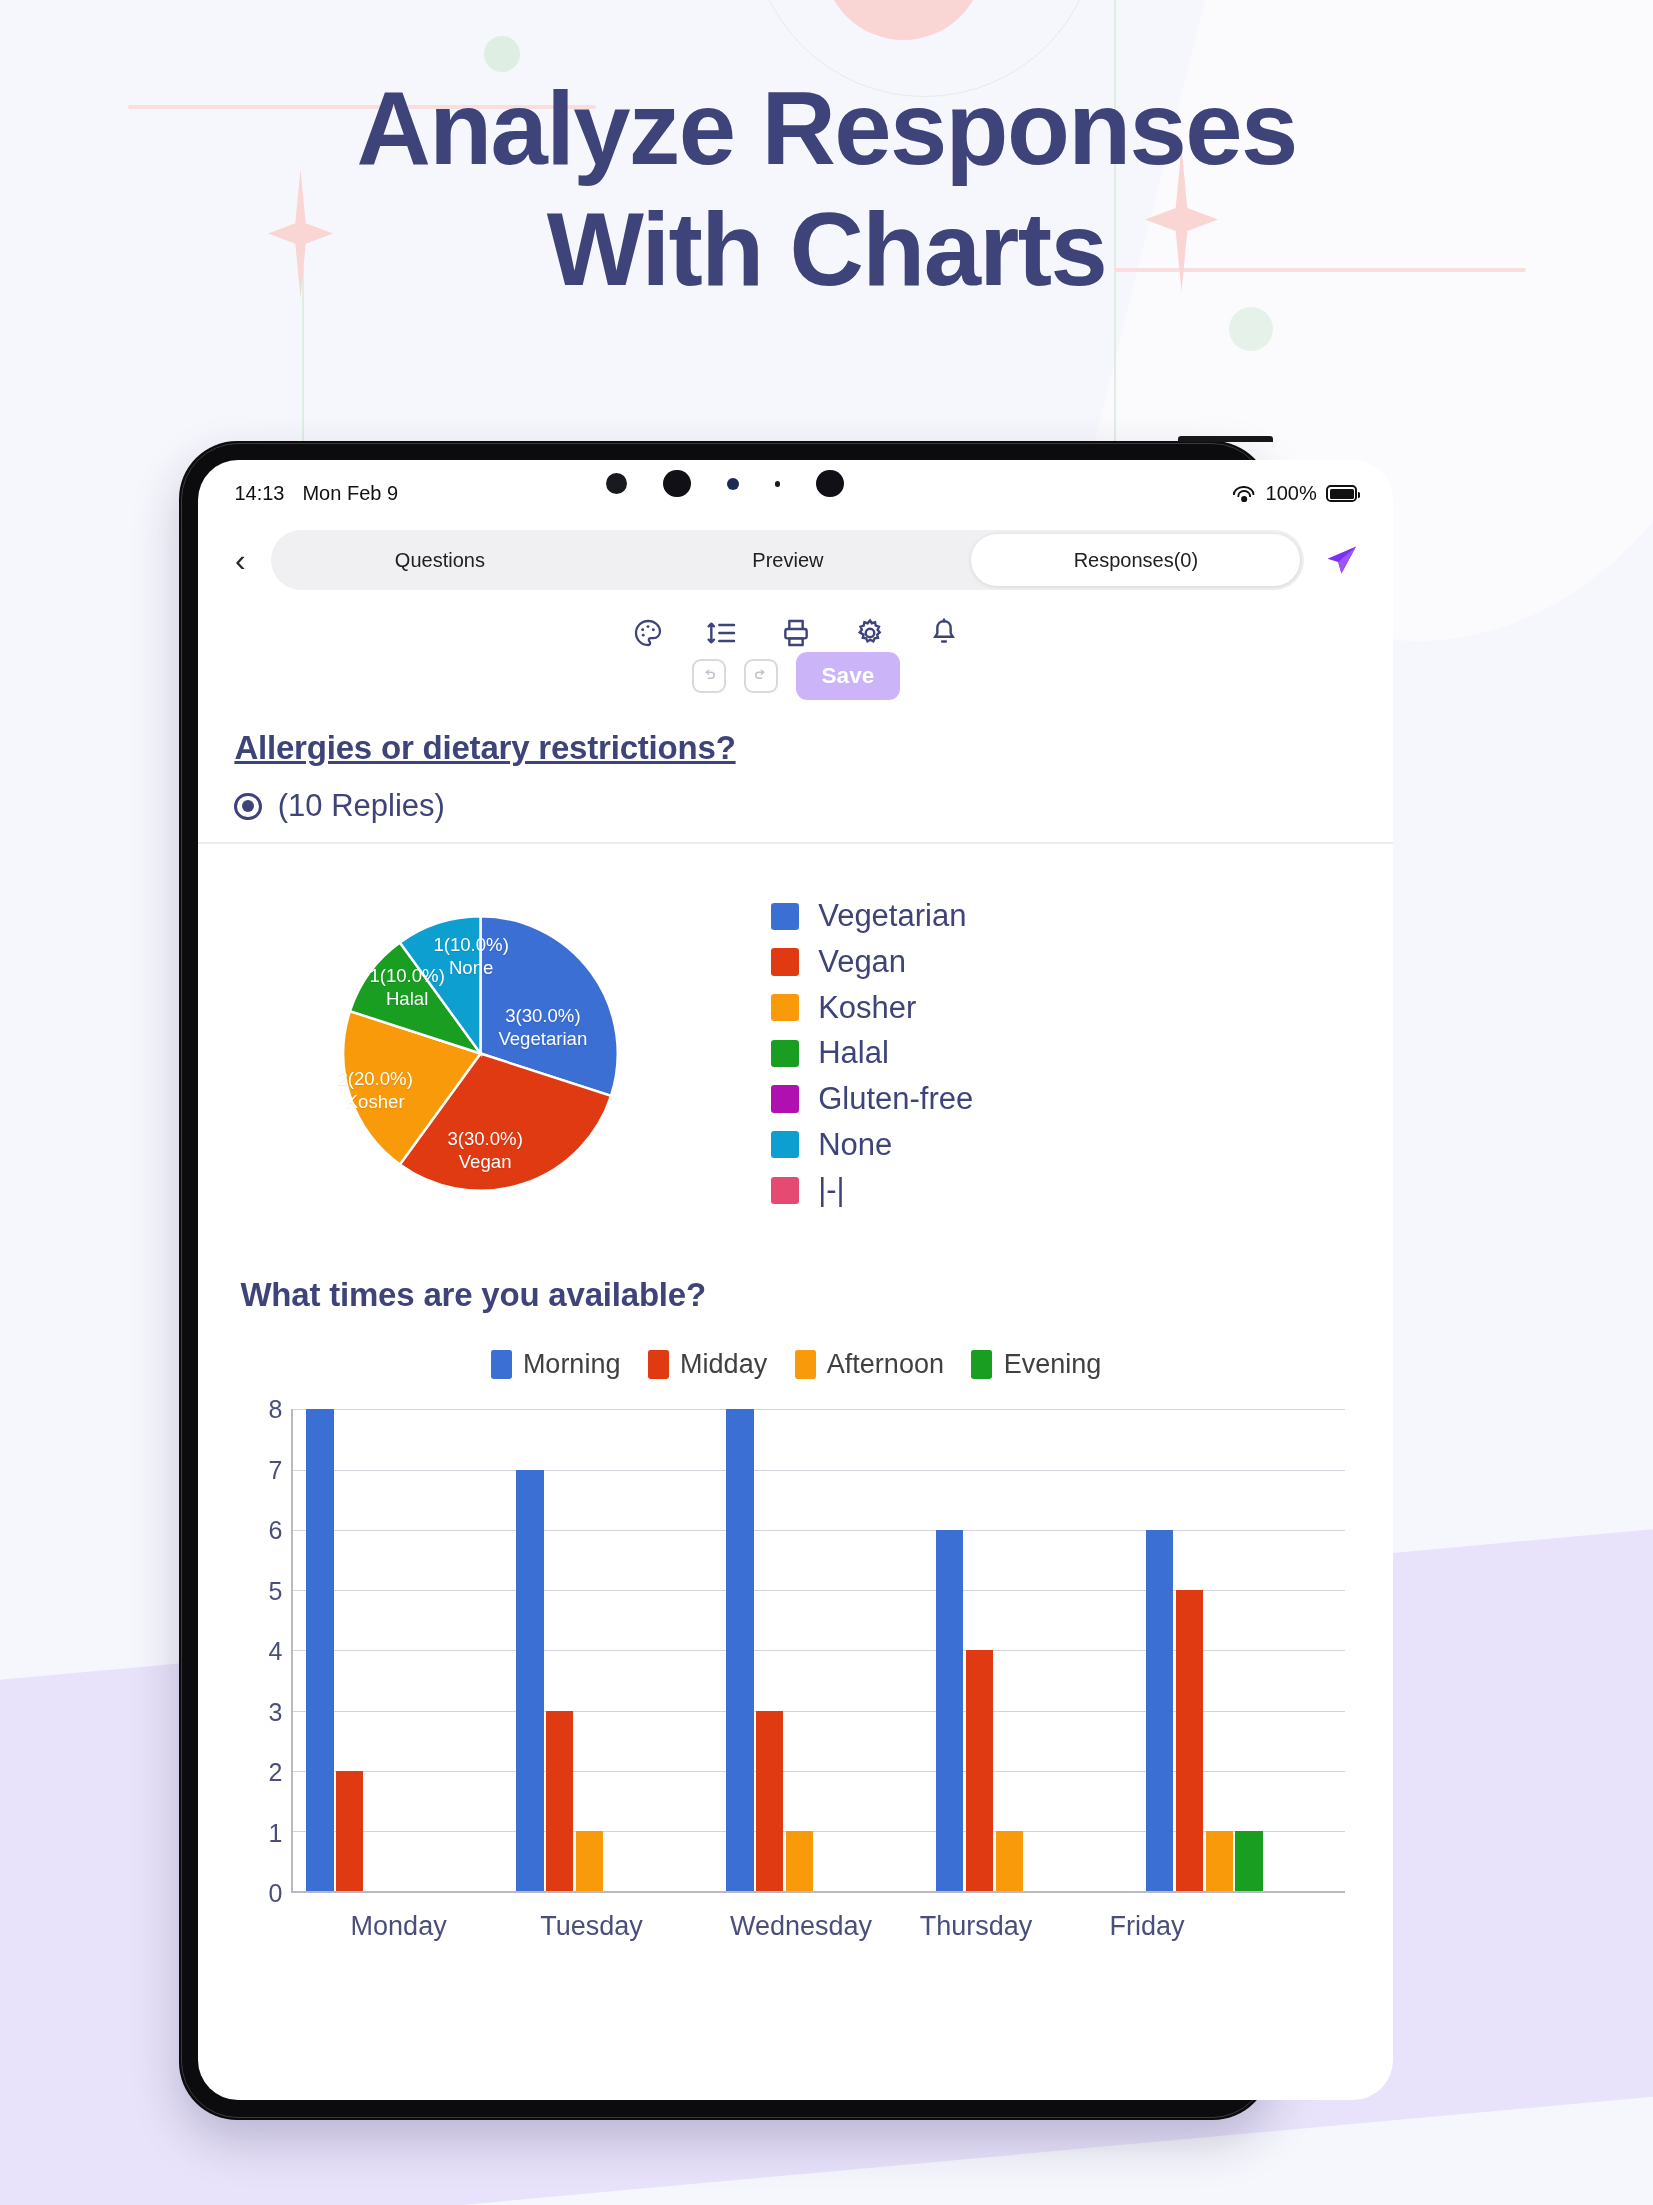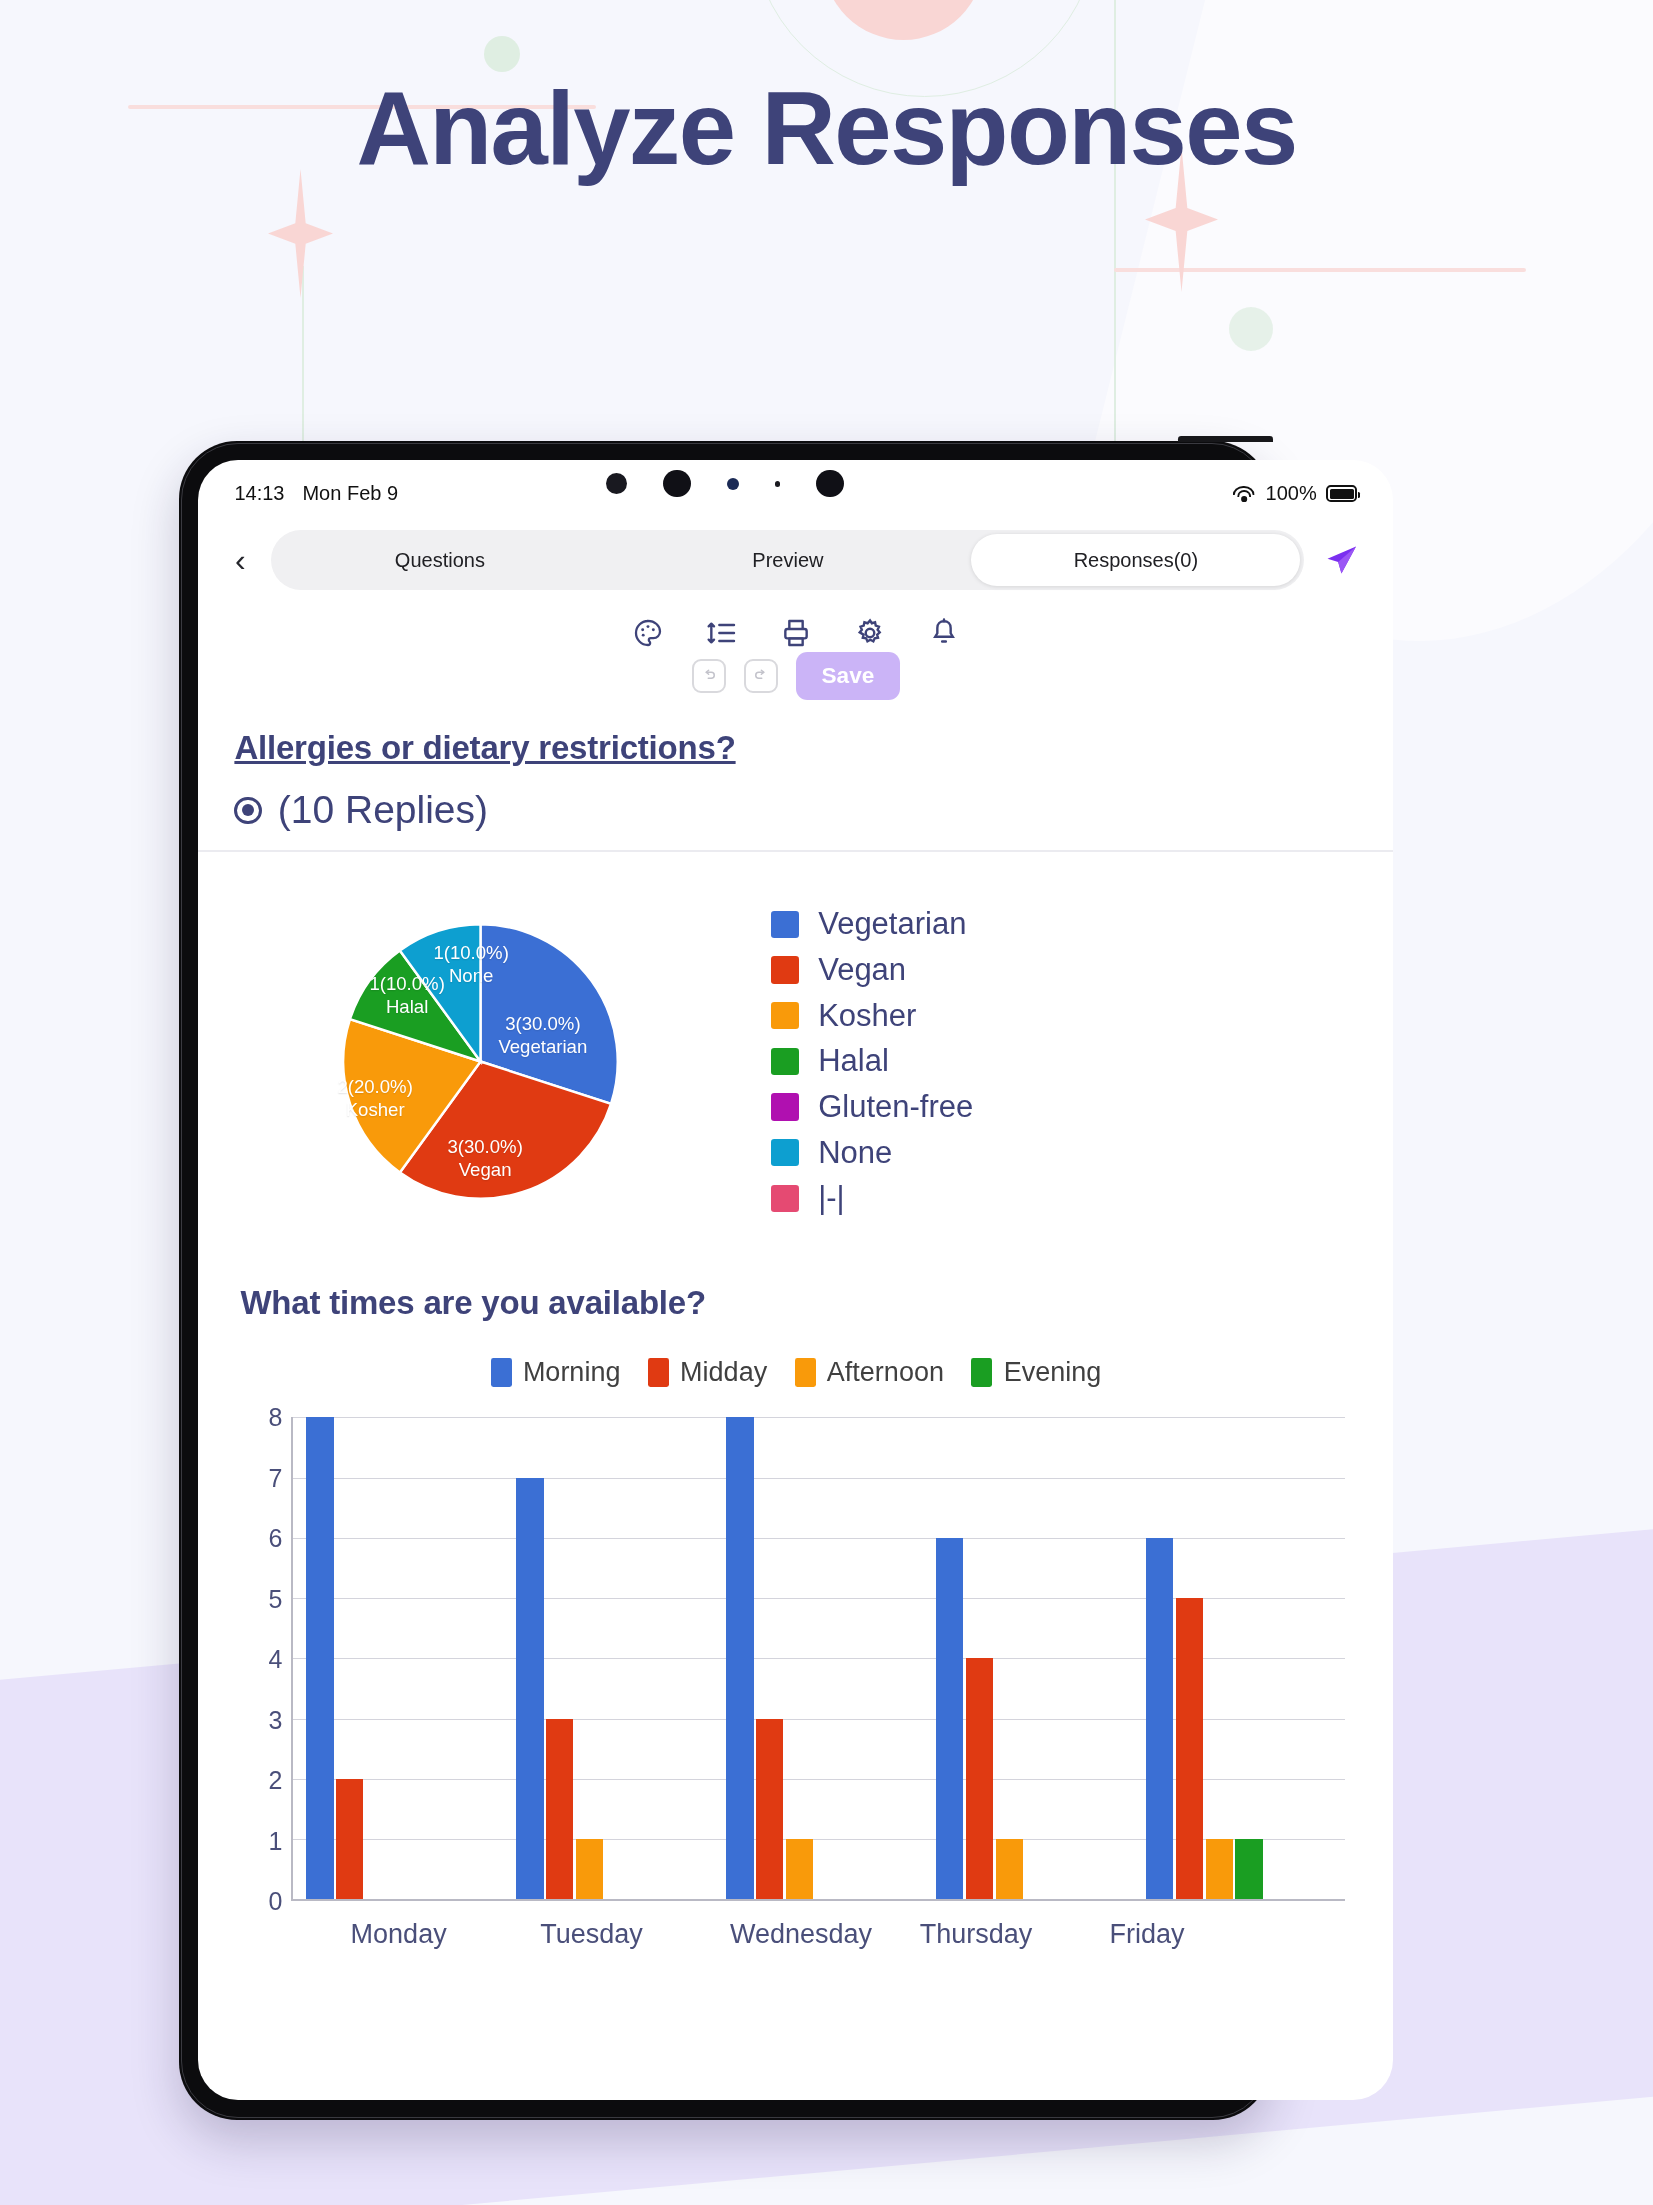--- a/index.html
+++ b/index.html
@@ -195,21 +195,21 @@
   }
 
   
   .q-title {
     font-size: 33px; font-weight: 700; color: #3e4379;
     padding: 14.5px 36px 0 36px; letter-spacing: -0.2px; text-decoration: underline;
   }
   .q-replies {
     display: flex; align-items: center; gap: 16px;
     padding: 21px 36px 18px 36px;
-    font-size: 39px; color: #3e4379; font-weight: 500;
+    font-size: 31px; color: #3e4379; font-weight: 500;
   }
   .radio-dot {
     width: 27.4px; height: 27.4px; border-radius: 50%;
     border: 3.2px solid #3e4379; display: flex; align-items: center; justify-content: center;
   }
   .radio-dot i { width: 12px; height: 12px; border-radius: 50%; background: #3e4379; display: block; }
   .divider { height: 1.6px; background: #ebebf0; margin: 0; }
 
   
   .pie-section {
@@ -291,20 +291,21 @@
       <i></i>
     </div>
   <div class="spark s2">
       <i></i>
     </div>
   <div class="bottom-lavender"></div>
 </div>
 
 <div class="headline">
   <span>Analyze Responses</span>
+  <span class="l2">With Charts</span>
 </div>
 
 <div class="tablet">
   <div class="btn-side v1"></div>
   <div class="btn-side v2"></div>
   <div class="btn-top"></div>
   <div class="cam-row">
     <div class="cam"></div>
     <div class="cam big"></div>
     <div class="cam blue"></div>

